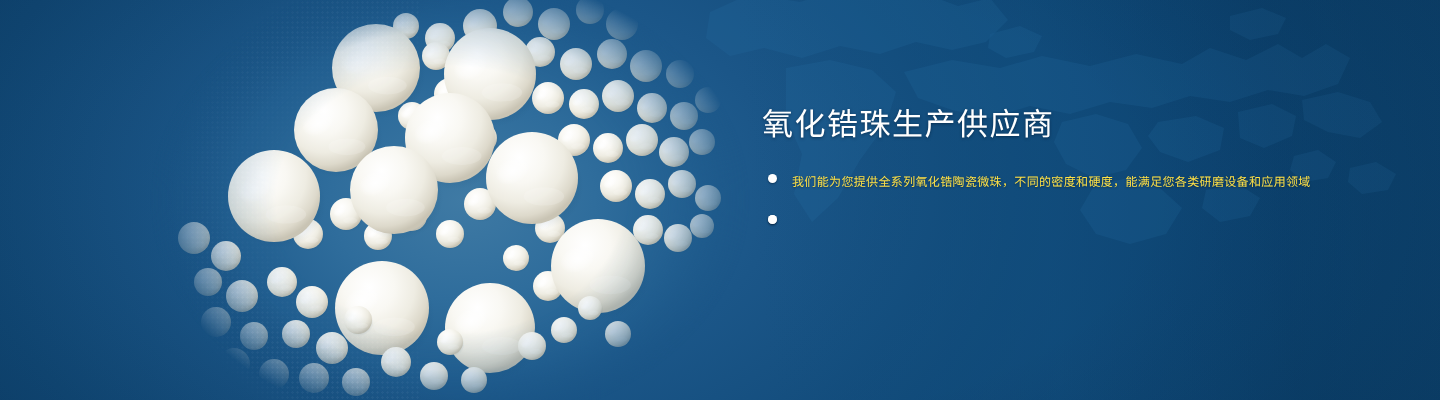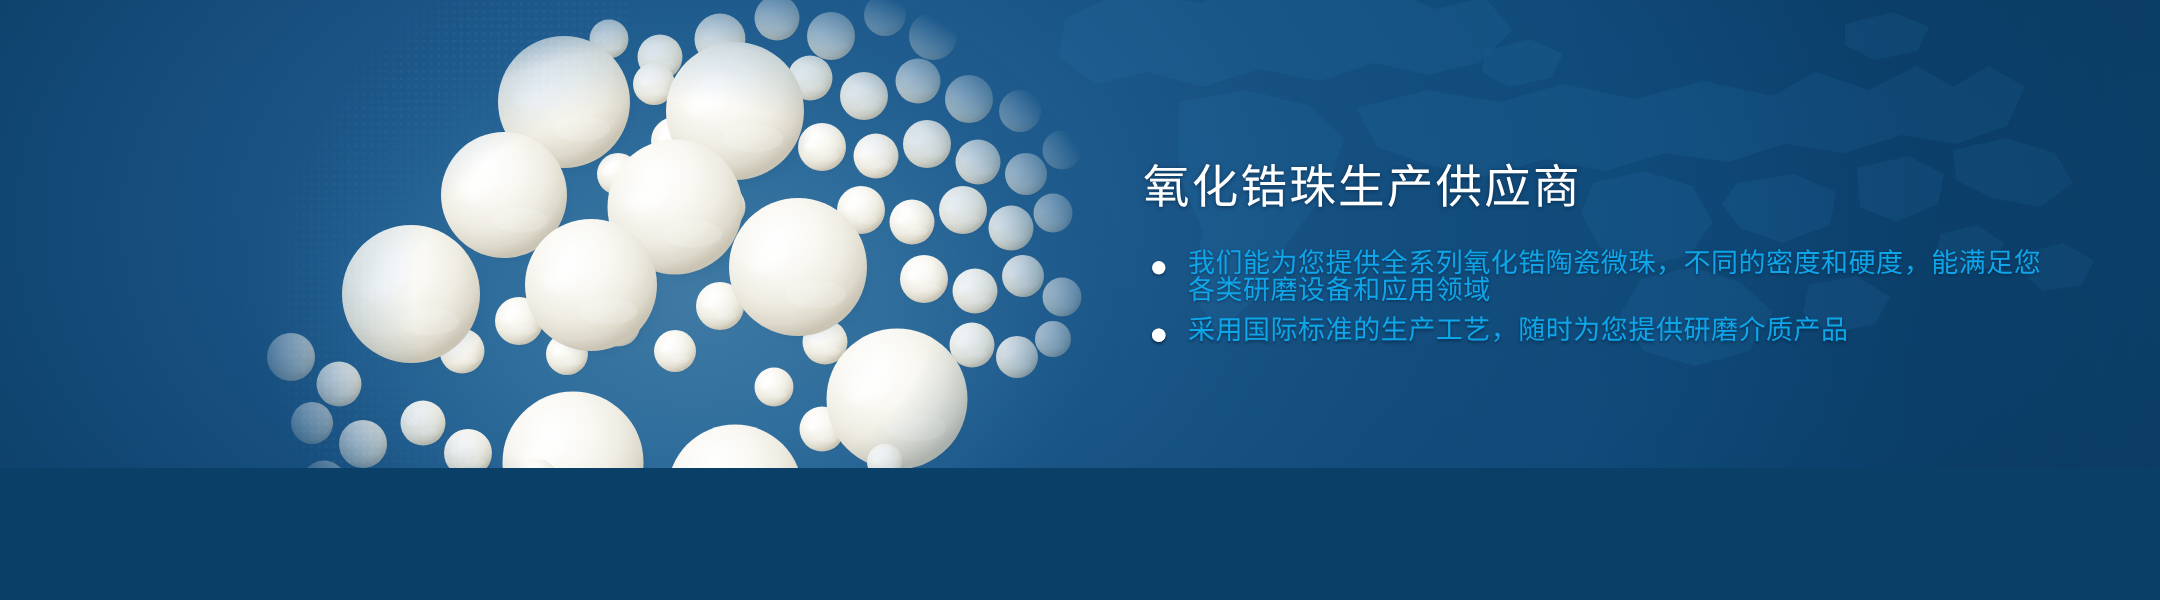--- a/index.html
+++ b/index.html
@@ -8,21 +8,21 @@
     padding: 0;
     background: #0a3f68;
   }
   body {
     font-family: "Liberation Sans", "DejaVu Sans", sans-serif;
   }
 
   #banner {
     position: relative;
     width: 1440px;
-    height: 312px;
+    height: 400px;
     overflow: hidden;
     background: #0d4472;
   }
 
   
   .bg-base {
     position: absolute;
     inset: 0;
     background:
       radial-gradient(ellipse 900px 620px at 34% 46%, #2a6a9c 0%, #1b5688 32%, #114a79 58%, #0c4270 80%, #0a3f6b 100%),
@@ -108,23 +108,23 @@
   }
   ul.bullets {
     margin: 20px 0 0 0;
     padding: 0;
     list-style: none;
   }
   ul.bullets li {
     position: relative;
     padding-left: 30px;
     margin-bottom: 9px;
-    font-size: 18px;
-    line-height: 18px;
-    color: #0ea5e9;
+    font-size: 12px;
+    line-height: 32px;
+    color: #fde047;
     letter-spacing: .35px;
     text-shadow: 0 1px 2px rgba(0,20,40,.5);
   }
   ul.bullets li:last-child { margin-bottom: 0; }
   .dot {
     position: absolute;
     left: 6px;
     top: 8px;
     width: 9px;
     height: 9px;
@@ -299,18 +299,17 @@
     <ul class="bullets">
       <li>
         <span class="dot"></span>
         <span>我们能为您提供全系列氧化锆陶瓷微珠，不同的密度和硬度，能满足您各类研磨设备和应用领域</span>
       </li>
       <li>
         <span class="dot"></span>
       </li>
       <li>
         <span class="dot"></span>
-        <span>采用国际标准的生产工艺，随时为您提供研磨介质产品</span>
       </li>
     </ul>
   </div>
 
 </div>
 
 </body></html>

